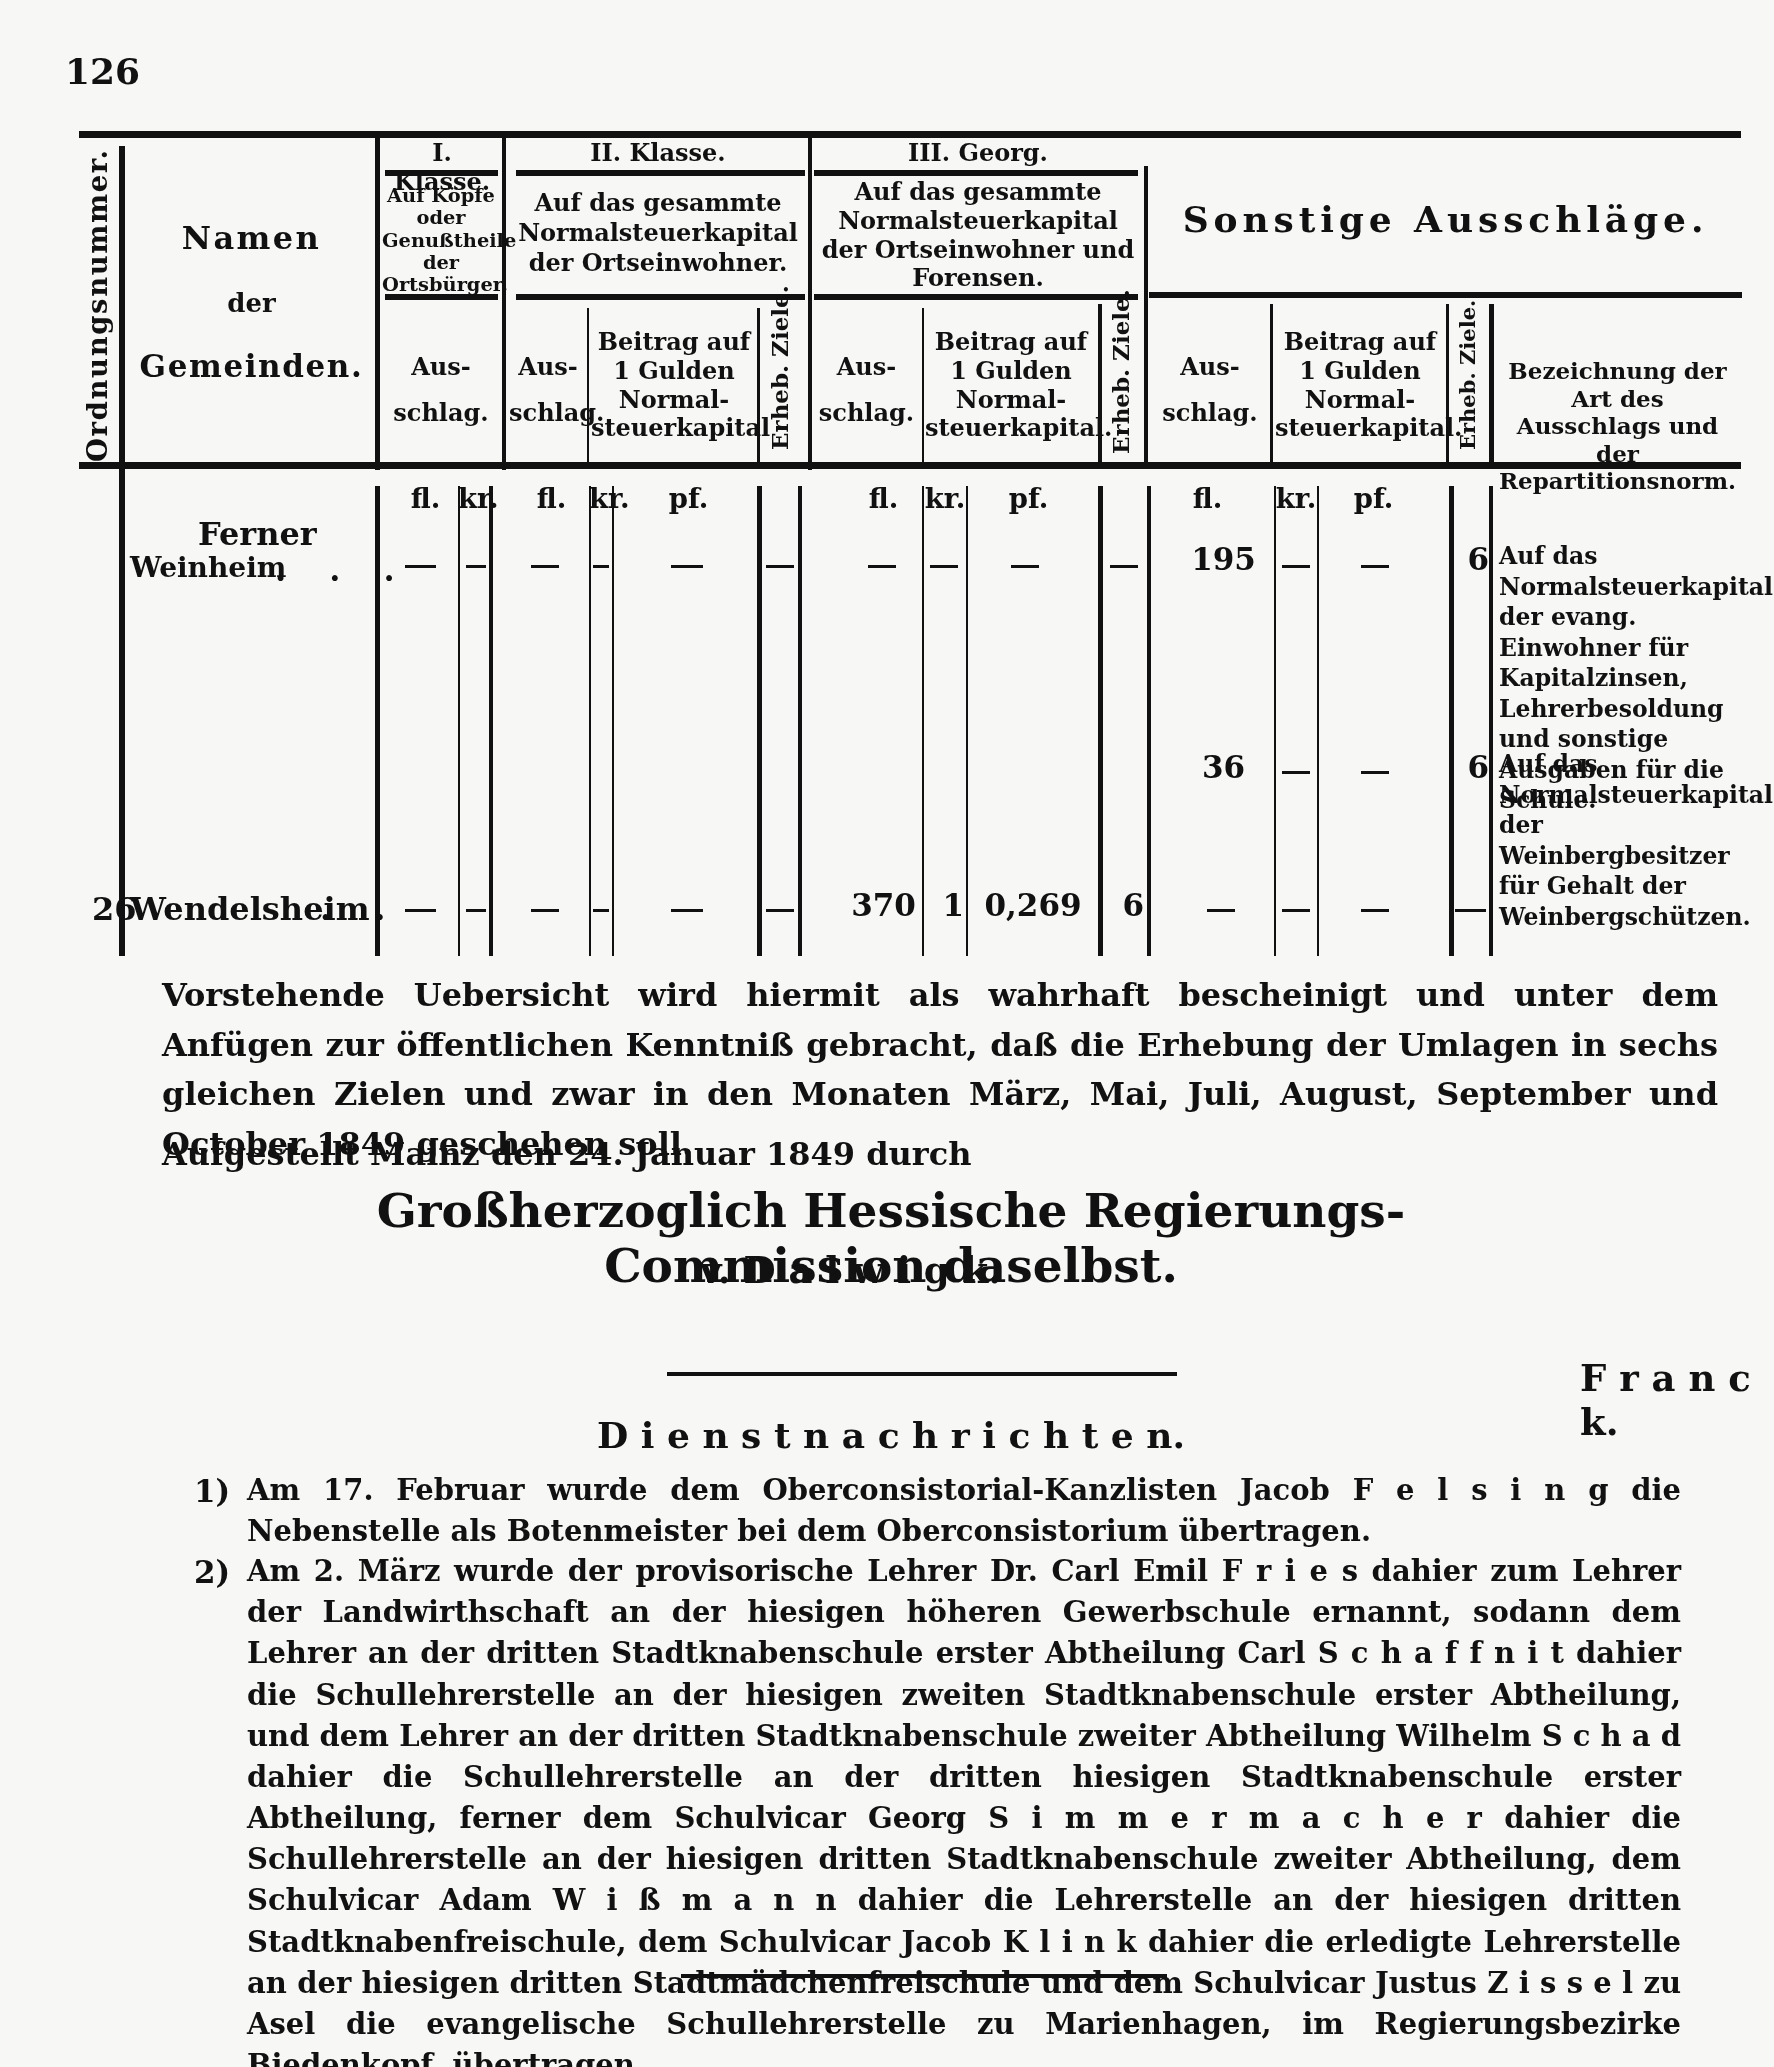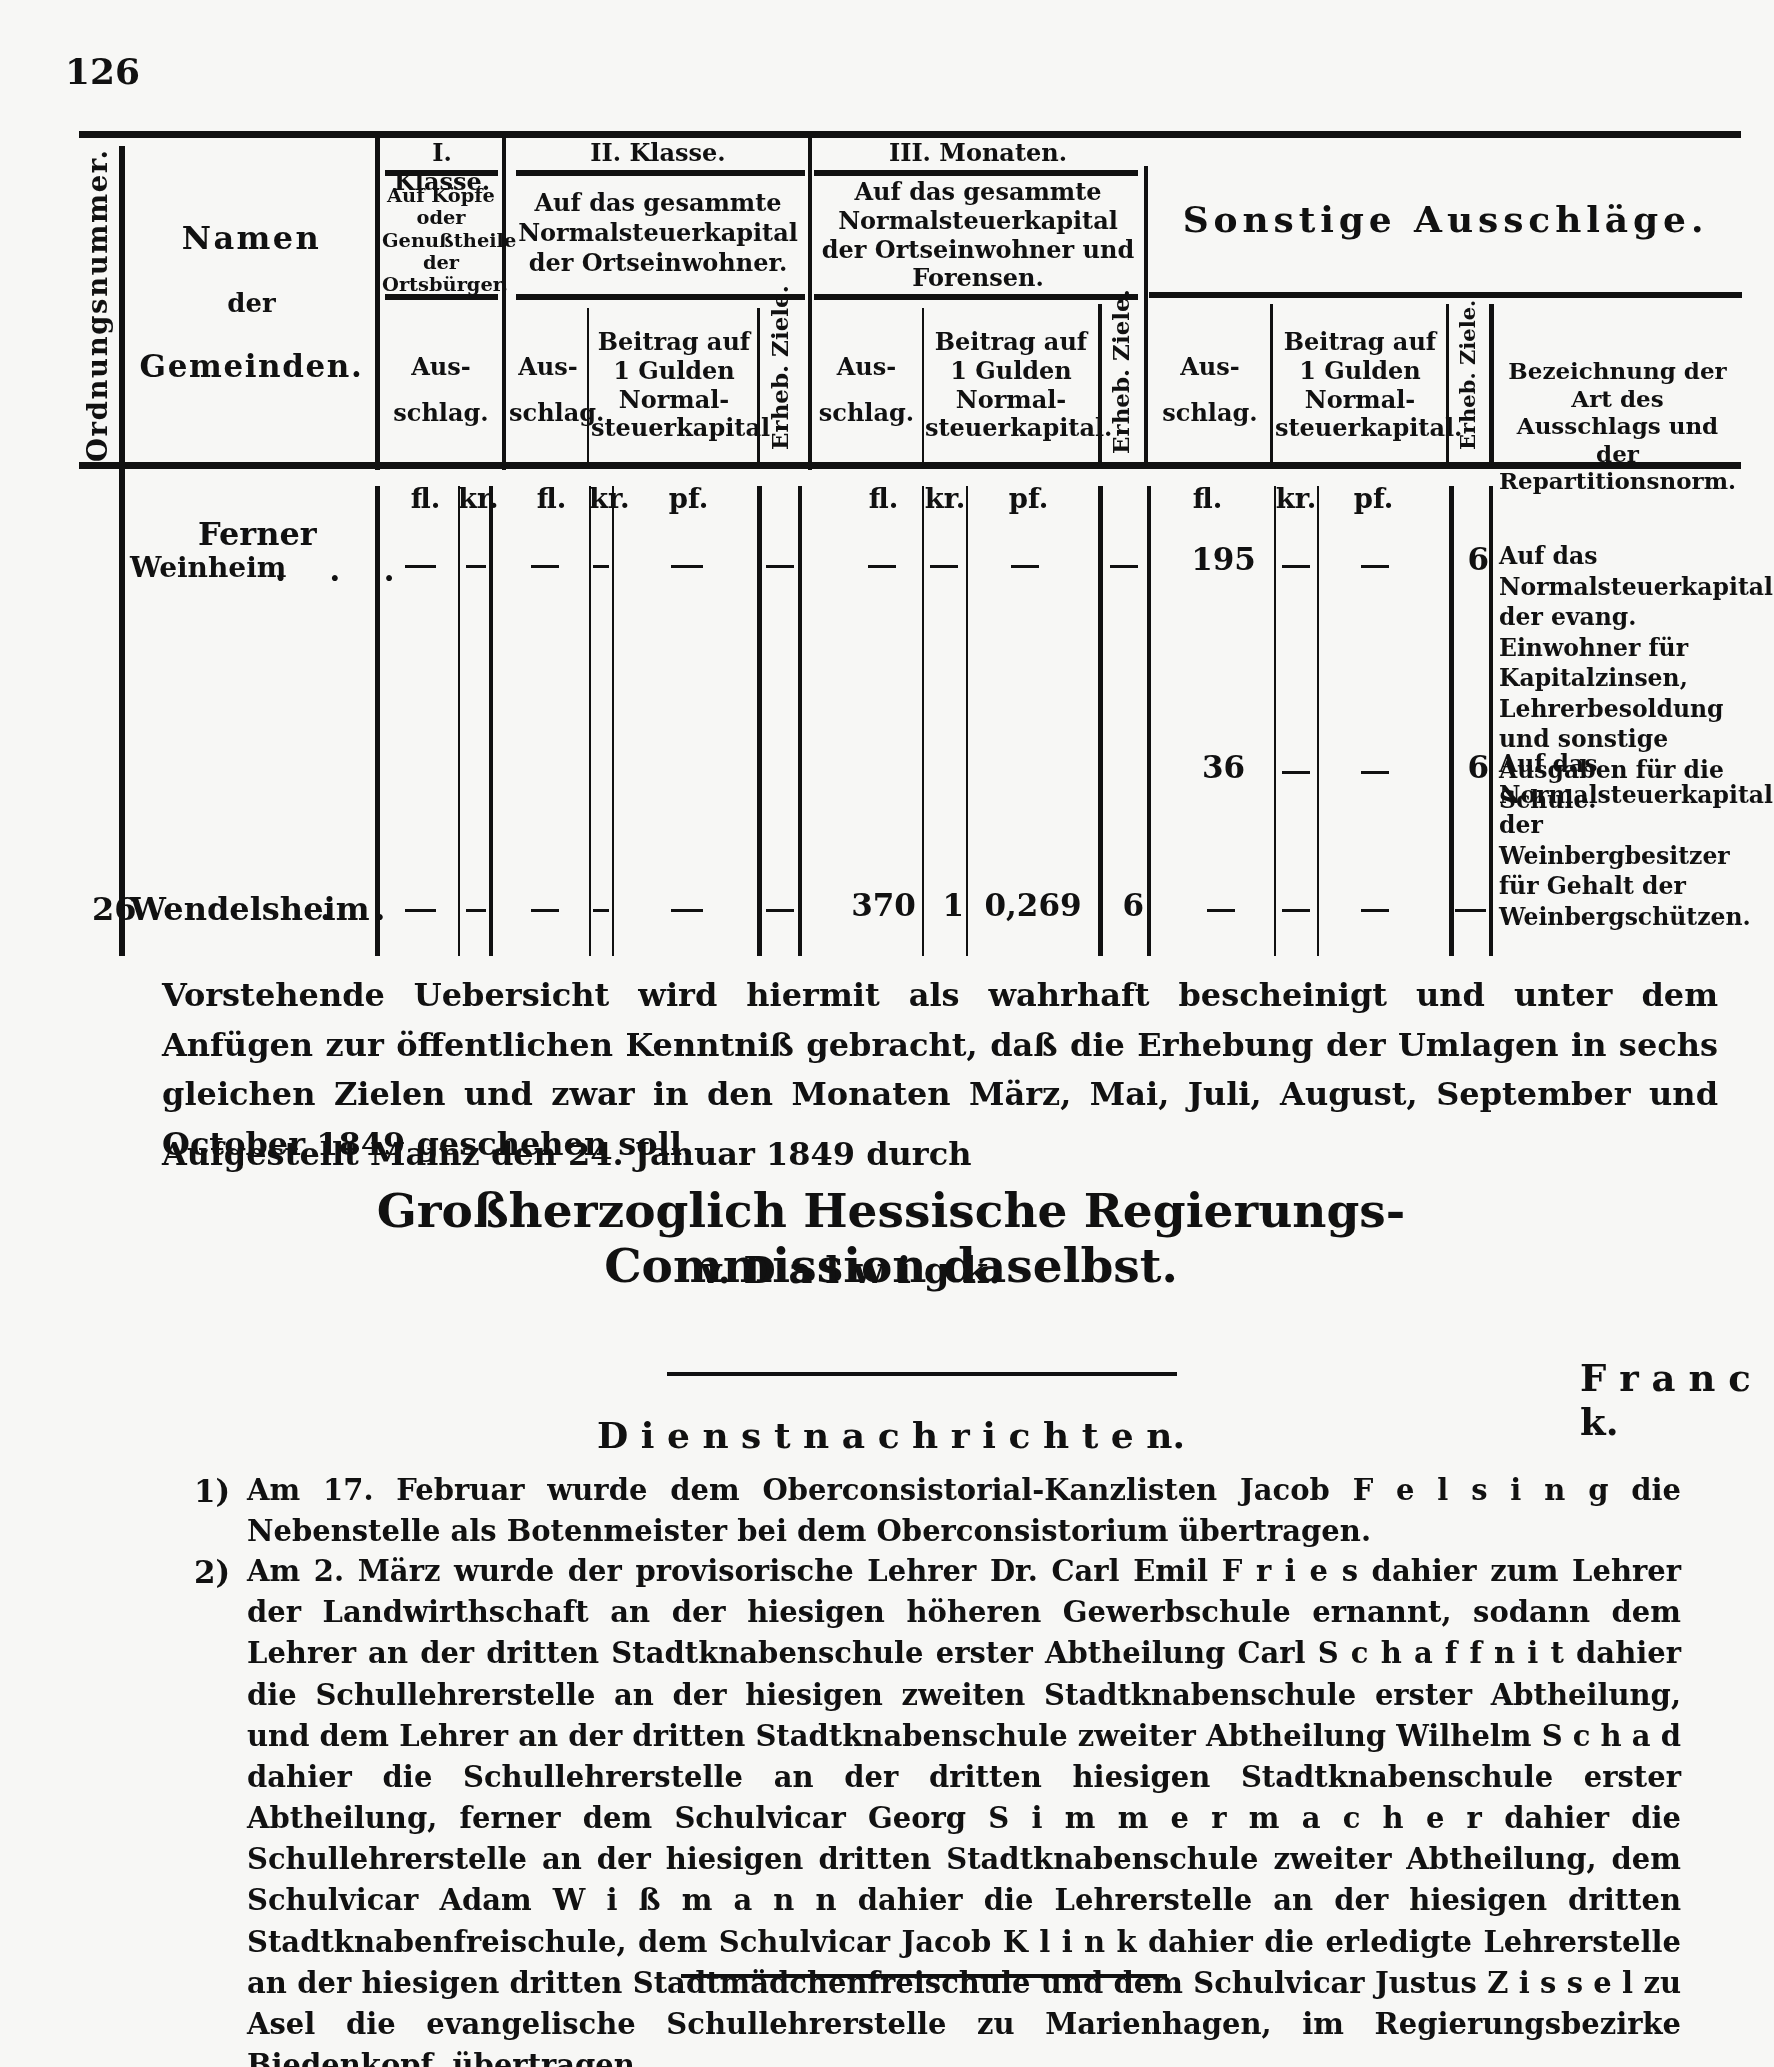--- a/index.html
+++ b/index.html
@@ -77,21 +77,21 @@
   <div class="cell hdr" style="left:381px;top:139px;width:122px;">I. Klasse.</div>
   <div class="cell hdr-sm" style="left:382px;top:185px;width:118px;font-size:19.4px;">Auf Köpfe oder Genußtheile der Ortsbürger.</div>
   <div class="cell hdr" style="left:382px;top:344px;width:118px;line-height:1.9;">Aus- schlag.</div>
 
   <div class="cell hdr" style="left:510px;top:139px;width:296px;">II. Klasse.</div>
   <div class="cell hdr" style="left:512px;top:188px;width:292px;line-height:1.25;">Auf das gesammte Normalsteuerkapital der Ortseinwohner.</div>
   <div class="cell hdr" style="left:509px;top:344px;width:78px;line-height:1.9;">Aus- schlag.</div>
   <div class="cell hdr" style="left:591px;top:328px;width:166px;">Beitrag auf 1 Gulden Normal- steuerkapital</div>
   <div class="rot" style="left:766px;top:450px;font-size:23px;">Erheb. Ziele.</div>
 
-  <div class="cell hdr" style="left:814px;top:139px;width:328px;">III. Monaten.</div>
+  <div class="cell hdr" style="left:814px;top:139px;width:328px;">III. Georg.</div>
   <div class="cell hdr" style="left:814px;top:178px;width:328px;line-height:1.2;">Auf das gesammte Normalsteuerkapital der Ortseinwohner und Forensen.</div>
   <div class="cell hdr" style="left:814px;top:344px;width:105px;line-height:1.9;">Aus- schlag.</div>
   <div class="cell hdr" style="left:925px;top:328px;width:172px;">Beitrag auf 1 Gulden Normal- steuerkapital.</div>
   <div class="rot" style="left:1107px;top:454px;font-size:23px;">Erheb. Ziele.</div>
 
   <div class="cell" style="left:1150px;top:198px;width:591px;font-size:36px;font-weight:bold;letter-spacing:4.9px;">Sonstige Ausschläge.</div>
   <div class="cell hdr" style="left:1150px;top:344px;width:120px;line-height:1.9;">Aus- schlag.</div>
   <div class="cell hdr" style="left:1275px;top:328px;width:170px;">Beitrag auf 1 Gulden Normal- steuerkapital.</div>
   <div class="rot" style="left:1455px;top:450px;font-size:21px;">Erheb. Ziele.</div>
   <div class="cell hdr" style="left:1496px;top:328px;width:243px;font-size:23px;margin-top:29px;">Bezeichnung der Art des Ausschlags und der Repartitionsnorm.</div>

